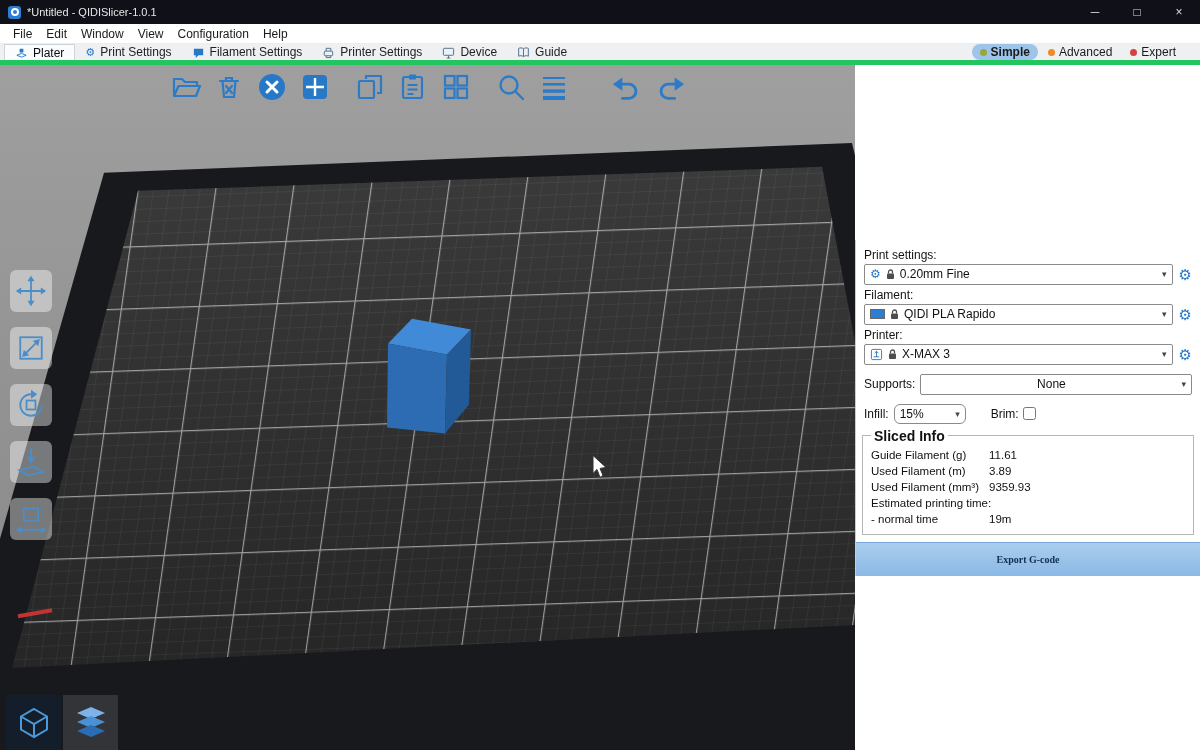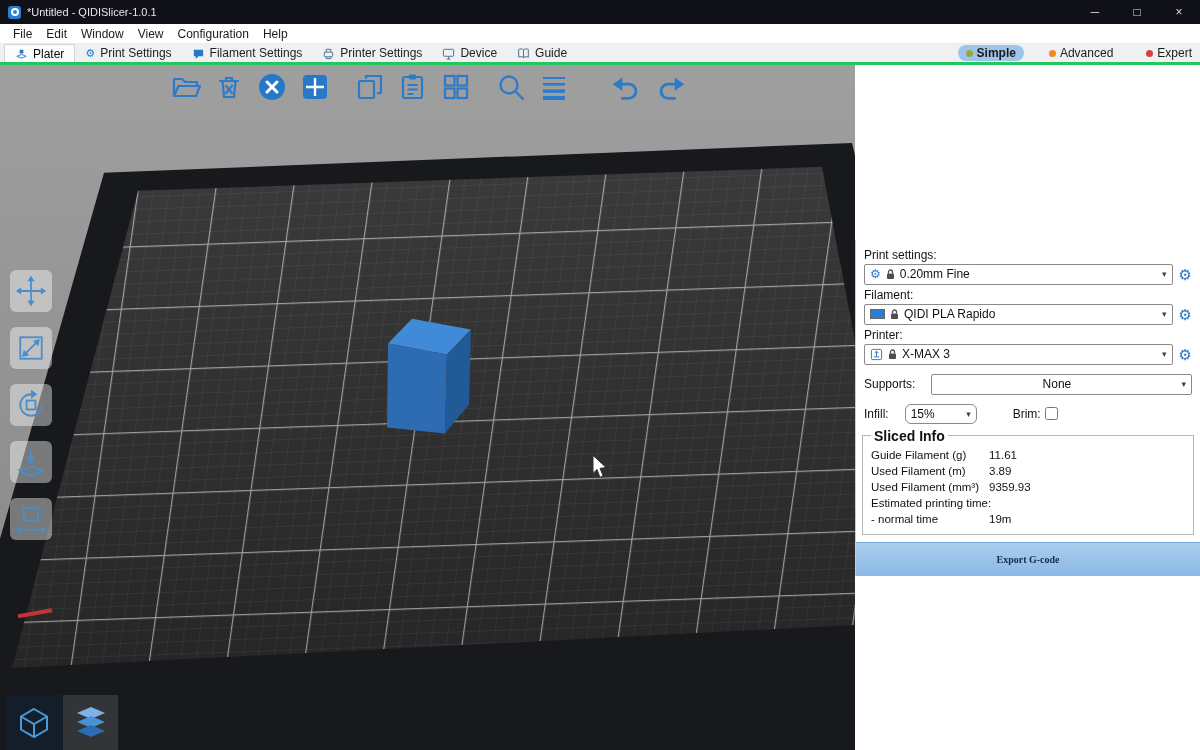--- a/index.html
+++ b/index.html
@@ -16,26 +16,26 @@
   .app-icon { width:13px; height:13px; border-radius:3px; background:#2a7fd4; margin:0 6px 0 8px; position:relative; flex:none; }
   .app-icon::after { content:""; position:absolute; inset:2.5px; border:2px solid #fff; border-radius:50%; }
   .win-controls { margin-left:auto; display:flex; height:100%; }
   .win-btn { width:42px; display:flex; align-items:center; justify-content:center; color:#dcdcdc; font-size:12px; }
 
   
   .menubar { flex:none; height:20px; background:#fff; display:flex; align-items:center; padding-left:6px; border-bottom:1px solid #ededed; }
   .menu-item { padding:10px 7px; color:#1a1a1a; }
 
   
-  .tabbar { flex:none; height:21px; background:#eef0f2; border-bottom:3px solid #22c55e; display:flex; align-items:stretch; padding-left:4px; }
+  .tabbar { flex:none; height:21px; background:#eef0f2; border-bottom:5px solid #22c55e; display:flex; align-items:stretch; padding-left:4px; }
   .tab { display:flex; align-items:center; gap:5px; padding:0 10px; color:#222; }
   .tab.active { background:#fbfcfe; border:1px solid #cfd4d9; border-bottom:none; color:#0a0a0a; }
   .tab svg { display:block; }
   .tabicon-glyph { font-size:11px; color:#2878c8; line-height:1; }
-  .modes { margin-left:auto; display:flex; align-items:center; gap:17px; padding-right:0; }
+  .modes { margin-left:auto; display:flex; align-items:center; gap:2px; padding-right:16px; }
   .mode { display:flex; align-items:center; gap:4px; padding:1px 8px; border-radius:9px; color:#1a1a1a; }
   .mode.active { background:#9fc4ea; font-weight:bold; }
   .dot { width:7px; height:7px; border-radius:50%; flex:none; }
   .dot.simple { background:#96a83c; } .dot.advanced { background:#f08a24; } .dot.expert { background:#d84040; }
 
   
   .content { flex:1; display:flex; min-height:0;align-items:center; }
   .viewport { position:relative; width:855px; flex:none; height:100%; overflow:hidden; }
   .scene { position:absolute; inset:0; width:100%; height:100%; }
 
@@ -55,21 +55,21 @@
   .side-pad { padding:0 8px; }
   .flabel { font-size:12px; color:#141414; margin:3px 0 2px; }
   .frow { display:flex; align-items:center; gap:6px; }
   .combo { flex:1; height:21px; border:1px solid #8a8a8a; border-radius:2px; background:#fff; display:flex; align-items:center; gap:5px; padding:0 5px; font-size:12px; color:#111; min-width:0; }
   .combo .spacer { flex:1; }
   .combo-text { white-space:nowrap; overflow:hidden; }
   .caret { color:#444; font-size:9px; flex:none; }
   .gearbtn { color:#2878c8; font-size:15px; line-height:1; flex:none; }
   .combo-glyph { color:#2878c8; font-size:12px; line-height:1; flex:none; }
   .swatch { width:15px; height:10px; background:#2a7fd4; border:1px solid #666; flex:none; }
-  .row-supports, .row-infill { display:flex; align-items:center; gap:16px; margin-top:9px; }
+  .row-supports, .row-infill { display:flex; align-items:center; gap:5px; margin-top:9px; }
   .combo.small { flex:none; width:72px; height:20px;border-radius:6px; }
   .brim-group { display:flex; align-items:center; gap:4px; margin-left:20px; }
   .brim-group input { margin:0; width:13px; height:13px; }
   .sb-space { flex:1; }
 
   .sliced { margin:4px 6px 7px; border:1px solid #b5b5b5; padding:1px 8px 5px; }
   .sliced legend { font-weight:bold; font-size:14px; padding:0 3px; }
   .si-row { display:grid; grid-template-columns:118px 1fr; font-size:11.5px; margin:4px 0; }
   .si-row .si-label { white-space:nowrap; }
 

